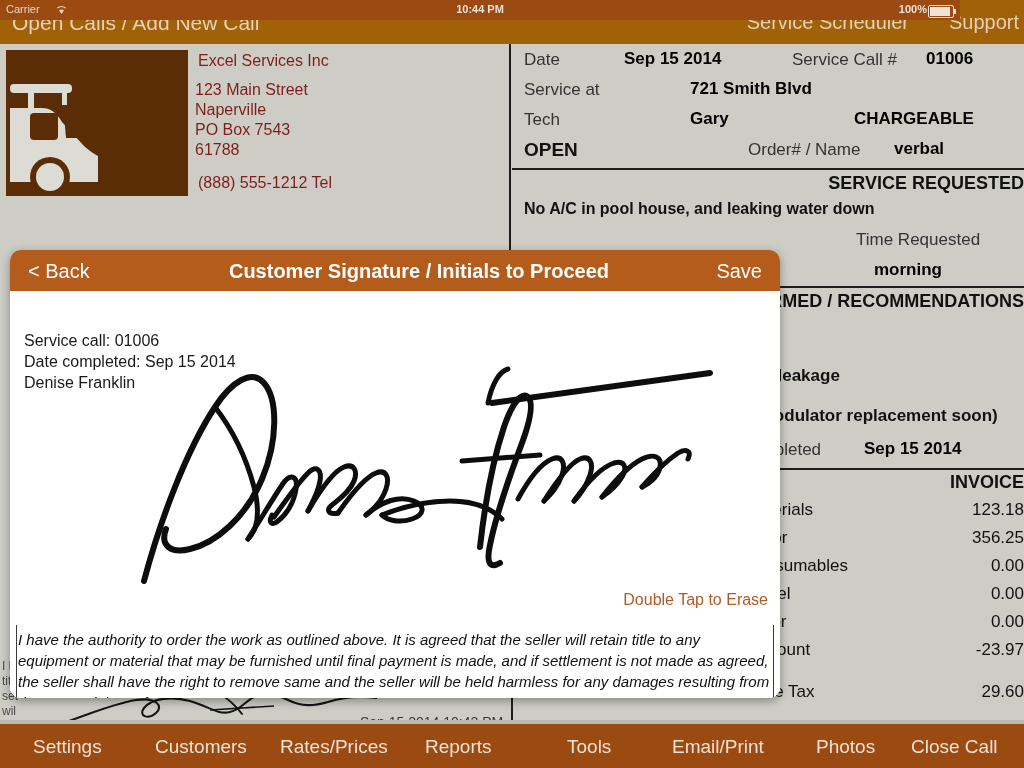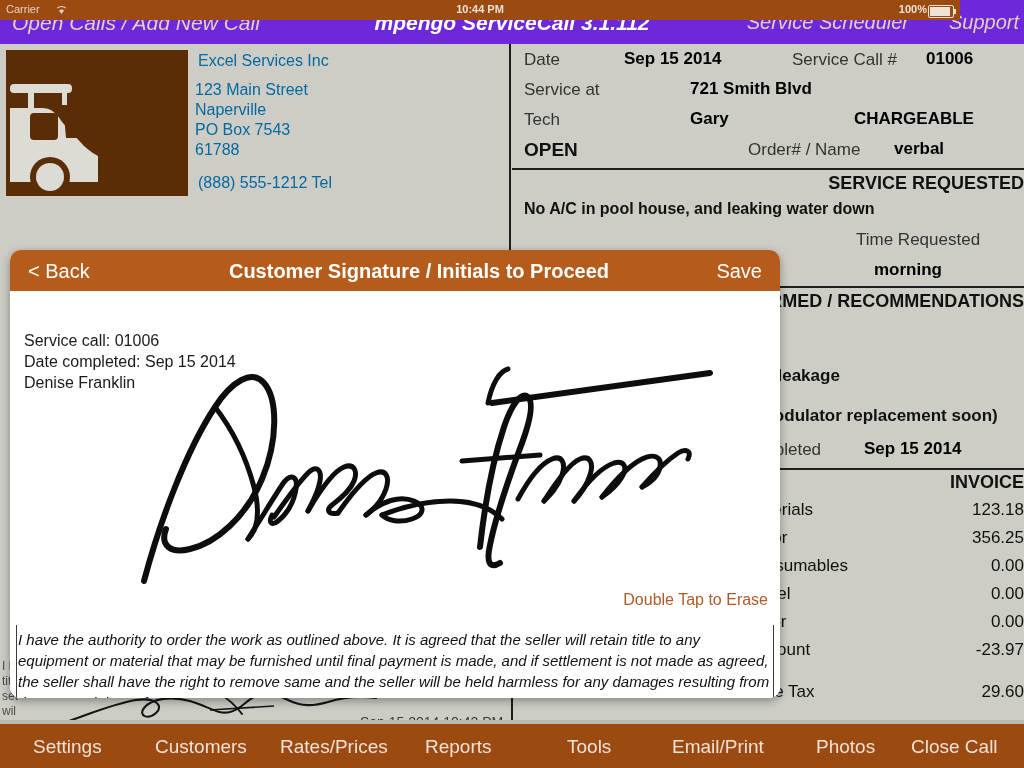--- a/index.html
+++ b/index.html
@@ -13,34 +13,34 @@
   #statusbar{position:absolute;left:0;top:0;width:960px;height:20px;background:#9b4a12;color:#e8d6c8;font-size:12px;}
   #statusbar .carrier{position:absolute;left:6px;top:3px;font-size:11px;color:#e6d4c4;}
   #statusbar .wifi{position:absolute;left:56px;top:4px;width:11px;height:10px;}
   #statusbar .clock{position:absolute;left:0;right:0;top:3px;text-align:center;font-size:11px;font-weight:bold;color:#efe2d6;}
   #statusbar .batt-pct{position:absolute;right:33px;top:3px;font-size:11px;color:#efe2d6;font-weight:bold;}
   #statusbar .batt{position:absolute;right:6px;top:5px;width:24px;height:11px;border:1px solid #efe2d6;border-radius:2px;}
   #statusbar .batt i{position:absolute;left:1px;top:1px;bottom:1px;width:20px;background:#efe2d6;display:block;}
   #statusbar .batt:after{content:"";position:absolute;right:-3px;top:3px;width:2px;height:5px;background:#efe2d6;}
 
   
-  #topbar{position:absolute;left:0;top:0;width:1024px;height:44px;background:#6d28d9;font-style:italic;}
+  #topbar{position:absolute;left:0;top:0;width:1024px;height:44px;background:#a16207;}
   #topbar .tb-left{position:absolute;left:12px;top:11px;font-size:21px;color:#e6cfbd;}
   #topbar .tb-title{position:absolute;left:0;right:0;top:11px;text-align:center;font-size:21px;font-weight:bold;color:#ffffff;}
   #topbar .tb-r1{position:absolute;right:115px;top:11px;font-size:20px;color:#e6cfbd;}
   #topbar .tb-r2{position:absolute;right:5px;top:11px;font-size:20px;color:#e6cfbd;}
 
   
   #content{position:absolute;left:0;top:44px;width:1024px;height:680px;background:#cdcdc6;}
 
   
   #leftcol{position:absolute;left:0;top:0;width:505px;height:680px;}
   #truckbox{position:absolute;left:6px;top:6px;width:182px;height:146px;background:#5b2d06;overflow:hidden;}
   #truckbox svg{display:block;}
-  #cust{position:absolute;left:195px;top:6px;width:300px;color:#0369a1;}
+  #cust{position:absolute;left:195px;top:6px;width:300px;color:#7f1d1d;}
   #cust .name{font-size:16px;margin:2px 0 10px 3px;}
   #cust .addr{font-size:16px;line-height:20px;}
   #cust .tel{font-size:16px;margin-top:14px;margin-left:3px;}
 
   
   #vsep{position:absolute;left:509px;top:0;width:2px;height:620px;background:#1d1d1d;}
 
   
   #rightcol{position:absolute;left:512px;top:0;width:512px;height:680px;color:#111;}
   .lbl{font-size:17px;color:#333;}
@@ -73,21 +73,20 @@
   #erase{position:absolute;right:12px;top:300px;font-size:16px;color:#b05a28;}
   #legal{position:absolute;left:8px;top:338px;width:752px;font-style:italic;font-size:15px;line-height:21px;color:#111;}
   #legalline{position:absolute;left:6px;top:334px;width:1px;height:118px;background:#3a3a3a;}
   #legalline2{position:absolute;right:6px;top:334px;width:1px;height:118px;background:#3a3a3a;}
 </style>
 </head>
 <body>
 
 <div id="topbar">
   <div class="tb-left">Open Calls / Add New Call</div>
-  <div class="tb-title">mpengo ServiceCall 3.1.112</div>
   <div class="tb-r1">Service Scheduler</div>
   <div class="tb-r2">Support</div>
 </div>
 
 <div id="statusbar">
   <span class="carrier">Carrier</span>
   <span class="wifi">
     <svg width="11" height="10" viewBox="0 0 11 10">
         <path d="M5.5 9 L8 5.6 A3.6 3.6 0 0 0 3 5.6 Z" fill="#e6d4c4"></path>
         <path d="M1.2 3.2 A6.4 6.4 0 0 1 9.8 3.2" stroke="#e6d4c4" stroke-width="1.1" fill="none"></path>

